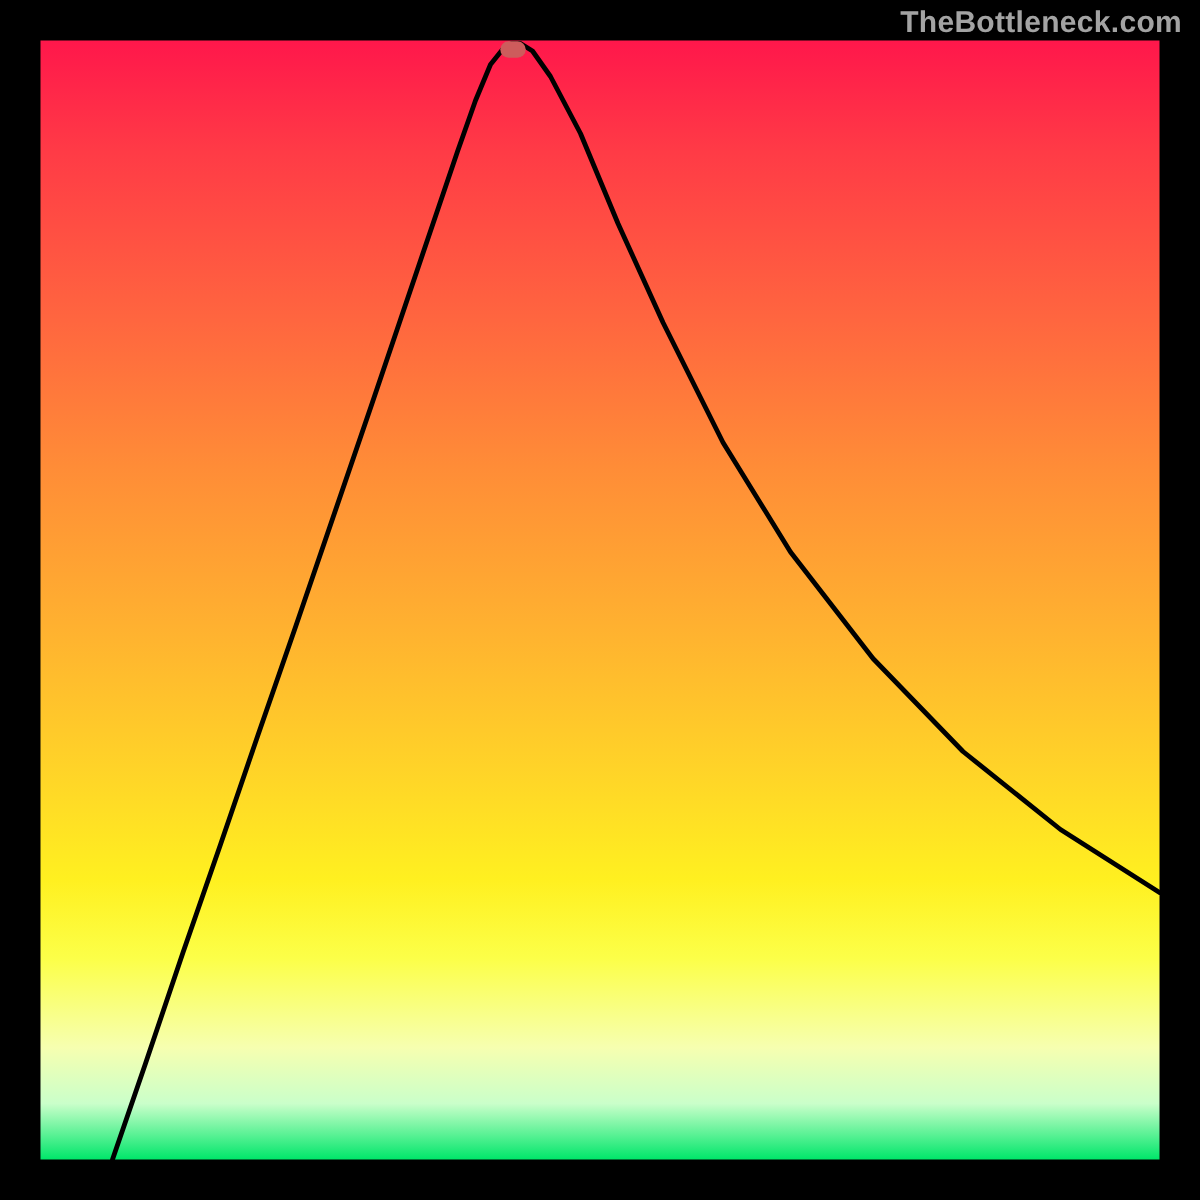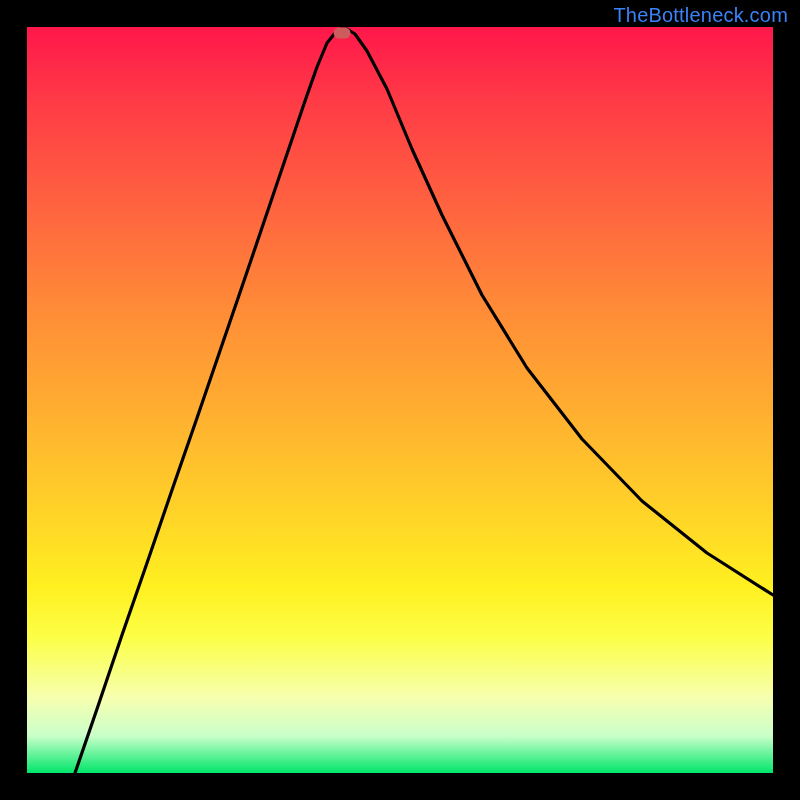--- a/index.html
+++ b/index.html
@@ -8,23 +8,23 @@
     height: 800px;
     background: #000;
     position: relative;
     font-family: Arial, Helvetica, sans-serif;
     overflow: hidden;
   }
   .watermark {
     position: absolute;
     top: 4px;
     right: 12px;
-    color: #3b82f6;
+    color: #a3a3a3;
     font-size: 20px;
-    font-weight: 400;
+    font-weight: 700;
     z-index: 10;
     letter-spacing: 0.2px;
   }
   .plot-area {
     position: absolute;
     left: 27px;
     top: 27px;
     width: 746px;
     height: 746px;
     

